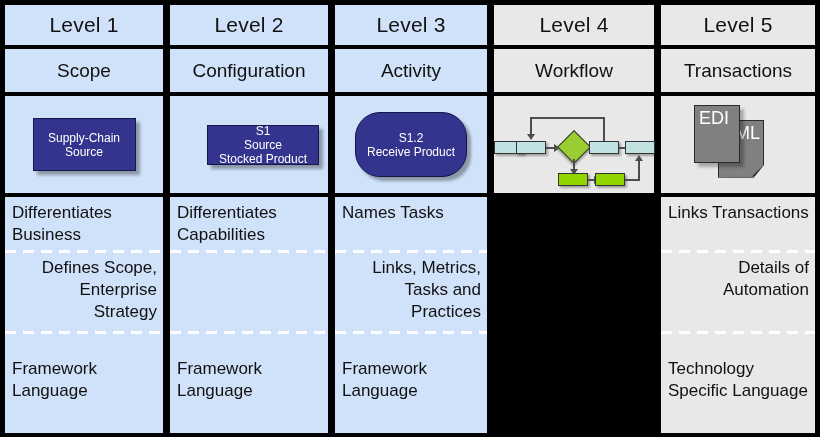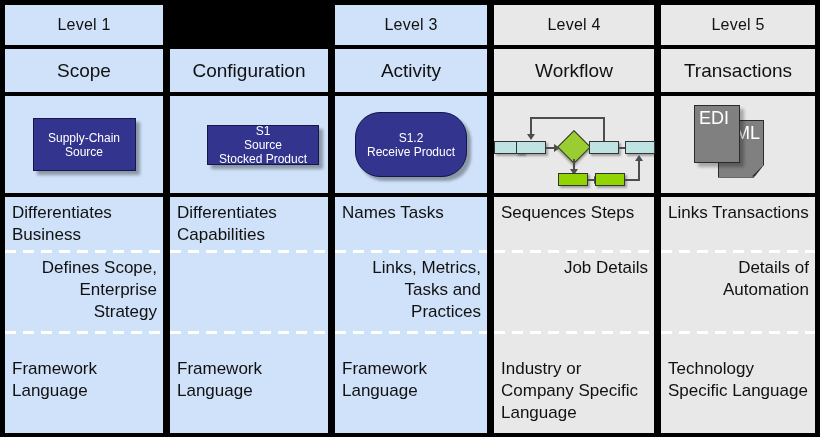--- a/index.html
+++ b/index.html
@@ -55,21 +55,21 @@
     display: flex;
     align-items: center;
     justify-content: center;
   }
   .cell-text {
     top: 197px;
     bottom: 4px;
   }
 
   .header-label {
-    font-size: 16px;
+    font-size: 21px;
     color: #111111;
     letter-spacing: 0.2px;
   }
   .subtitle-label {
     font-size: 19px;
     color: #111111;
   }
 
   
   .text-rows {
@@ -242,20 +242,23 @@
         <div class="trow trow-0">Differentiates Business</div>
         <div class="dashsep dashsep-1"></div>
         <div class="trow trow-1">Defines Scope, Enterprise Strategy</div>
         <div class="dashsep dashsep-2"></div>
         <div class="trow trow-2">Framework Language</div>
       </div>
     </div>
   </div>
 
   <div class="col blue" style="left:170px; width:158px;">
+    <div class="cell cell-header">
+      <span class="header-label">Level 2</span>
+    </div>
     <div class="cell cell-subtitle">
       <span class="subtitle-label">Configuration</span>
     </div>
     <div class="cell cell-icon">
       <div class="procbox pb-l2">
         <span class="pline">S1</span>
         <span class="pline">Source</span>
         <span class="pline">Stocked Product</span>
       </div>
     </div>
@@ -330,29 +333,20 @@
         <div class="fnode fbox" style="left:131px; top:42px;"></div>
 
         <div class="fnode fbox green" style="left:64px; top:74px;"></div>
         <div class="fline h" style="left:94px; top:80px; width:8px;"></div>
         <div class="farrow right" style="left:100px; top:77px;"></div>
         <div class="fnode fbox green" style="left:101px; top:74px;"></div>
 
         <div class="fline h" style="left:131px; top:80px; width:15px;"></div>
         <div class="fline v" style="left:144px; top:62px; height:19px;"></div>
         <div class="farrow up" style="left:141px; top:56px;"></div>
-      </div>
-    </div>
-    <div class="cell cell-text">
-      <div class="text-rows">
-        <div class="trow trow-0">Sequences Steps</div>
-        <div class="dashsep dashsep-1"></div>
-        <div class="trow trow-1">Job Details</div>
-        <div class="dashsep dashsep-2"></div>
-        <div class="trow trow-2">Industry or Company Specific Language</div>
       </div>
     </div>
   </div>
 
   <div class="col gray" style="left:661px; width:154px;">
     <div class="cell cell-header">
       <span class="header-label">Level 5</span>
     </div>
     <div class="cell cell-subtitle">
       <span class="subtitle-label">Transactions</span>

